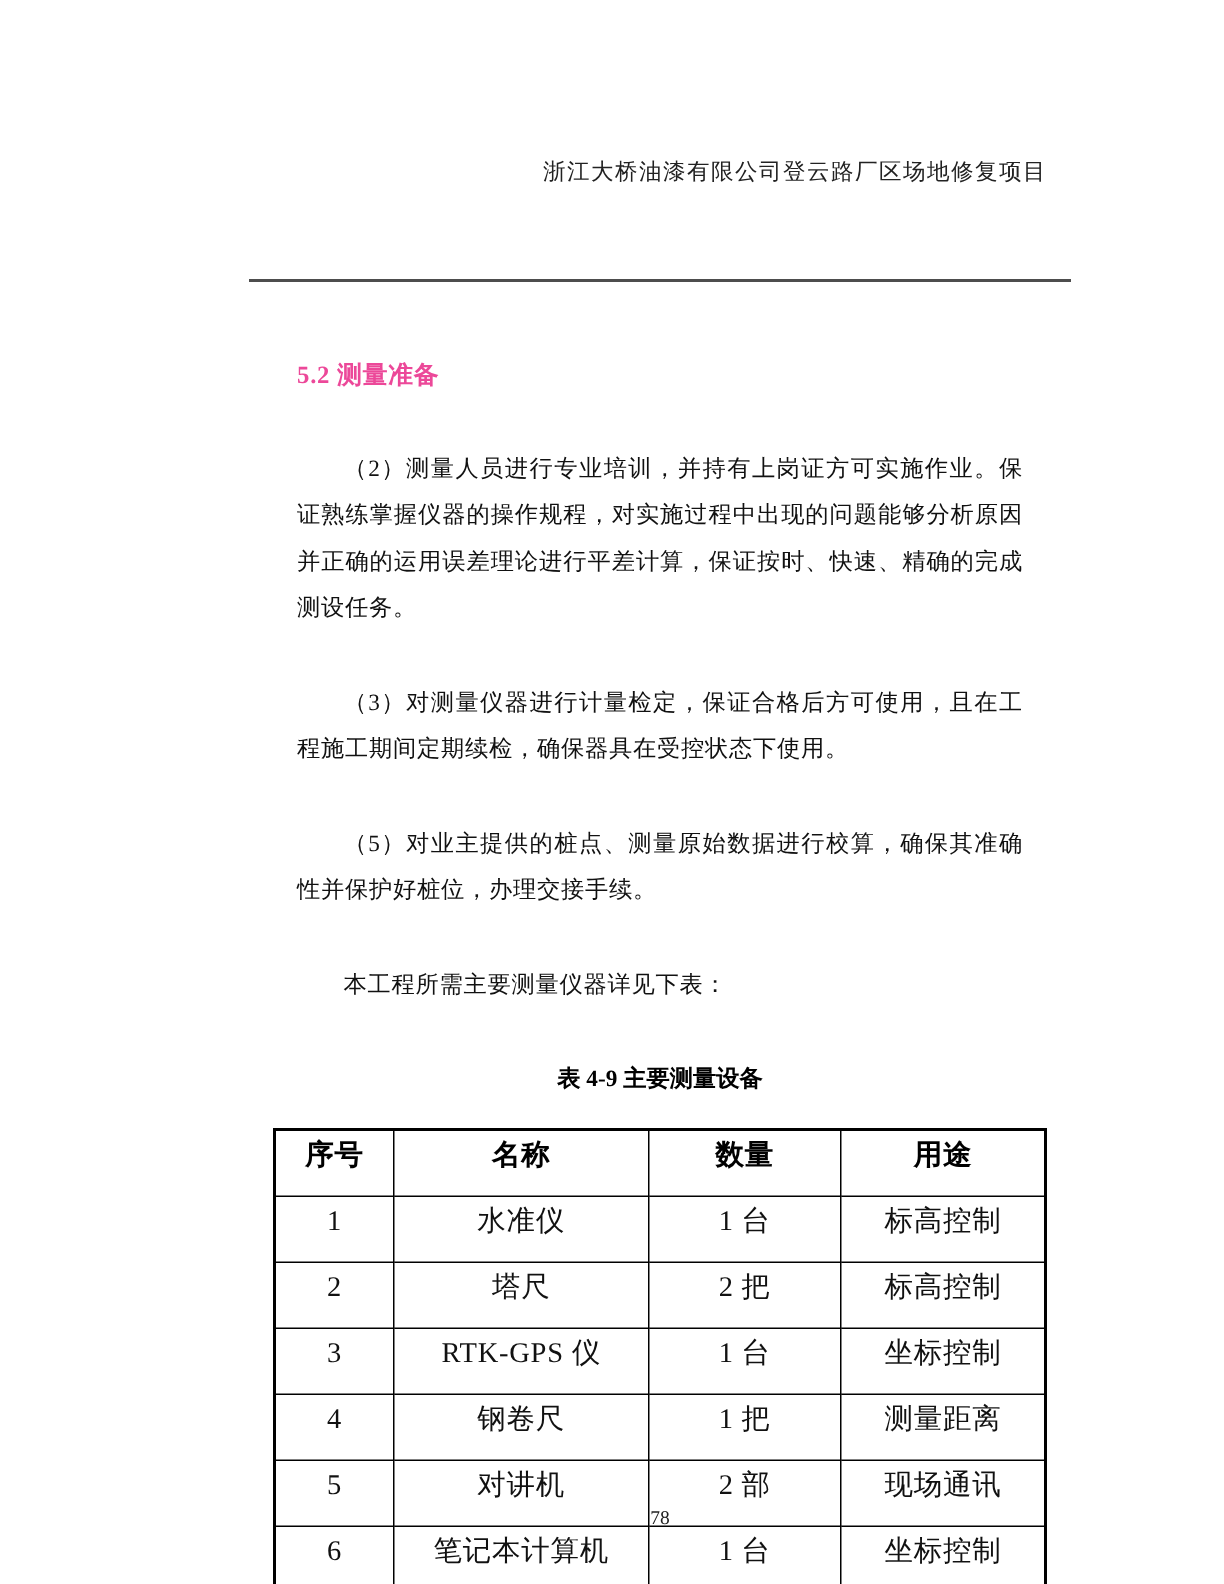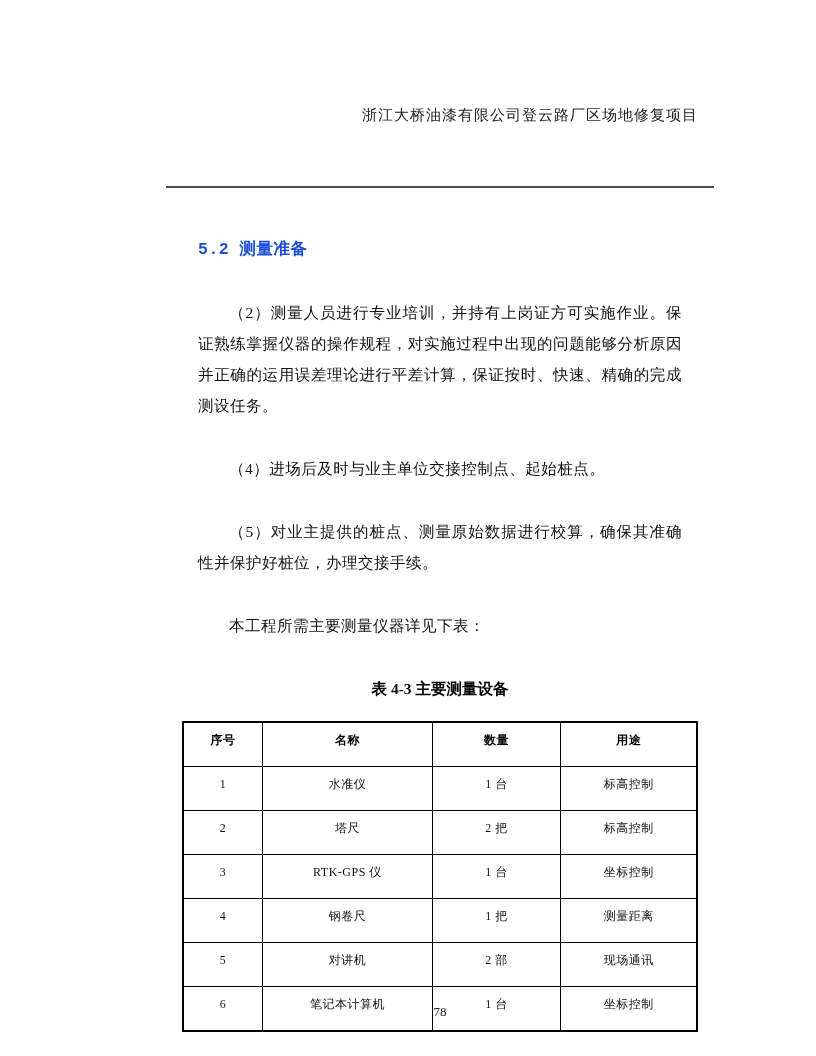--- a/index.html
+++ b/index.html
@@ -40,22 +40,21 @@
     text-align: justify;
     text-indent: 2em;
     letter-spacing: 0.5px;
     color: #111;
   }
   .heading {
     font-size: 16.5px;
     line-height: 31px;
     font-weight: bold;
     text-indent: 0;
-    color: #1d4ed8;
-    font-family: Liberation Mono, monospace;
+    color: #ec4899;
   }
   .table-caption {
     font-size: 15.5px;
     line-height: 31px;
     font-weight: bold;
     text-align: center;
     color: #000;
   }
   table.equipment {
     width: 100%;
@@ -64,21 +63,21 @@
     table-layout: fixed;
     margin-top: 1px;
   }
   table.equipment th,
   table.equipment td {
     border: 1px solid #000;
     height: 38px;
     vertical-align: top;
     padding-top: 7px;
     text-align: center;
-    font-size: 12px;
+    font-size: 19px;
     line-height: 20px;
     letter-spacing: 0.5px;
     color: #111;
     font-weight: normal;
   }
   table.equipment th { font-weight: bold; color: #000; }
   .page-footer {
     position: absolute;
     left: 0;
     right: 0;
@@ -95,27 +94,27 @@
   <div class="content">
 
     <div class="page-header-title">浙江大桥油漆有限公司登云路厂区场地修复项目</div>
     <div class="page-header-rule"></div>
 
     <div class="body-text">
 
       <p class="para heading">5.2 测量准备</p>
 
       <p class="para">（2）测量人员进行专业培训，并持有上岗证方可实施作业。保证熟练掌握仪器的操作规程，对实施过程中出现的问题能够分析原因并正确的运用误差理论进行平差计算，保证按时、快速、精确的完成测设任务。</p>
-      <p class="para">（4）进场后及时与业主单位交接控制点、起始桩点。</p>
+      <p class="para">（3）对测量仪器进行计量检定，保证合格后方可使用，且在工程施工期间定期续检，确保器具在受控状态下使用。</p>
       <p class="para">（5）对业主提供的桩点、测量原始数据进行校算，确保其准确性并保护好桩位，办理交接手续。</p>
 
 
       <p class="para">本工程所需主要测量仪器详见下表：</p>
 
-      <p class="table-caption">表 4-3 主要测量设备</p>
+      <p class="table-caption">表 4-9 主要测量设备</p>
 
       <table class="equipment">
         <colgroup>
           <col style="width:15.5%">
           <col style="width:33%">
           <col style="width:25%">
           <col style="width:26.5%">
         </colgroup>
         <thead>
           <tr>

